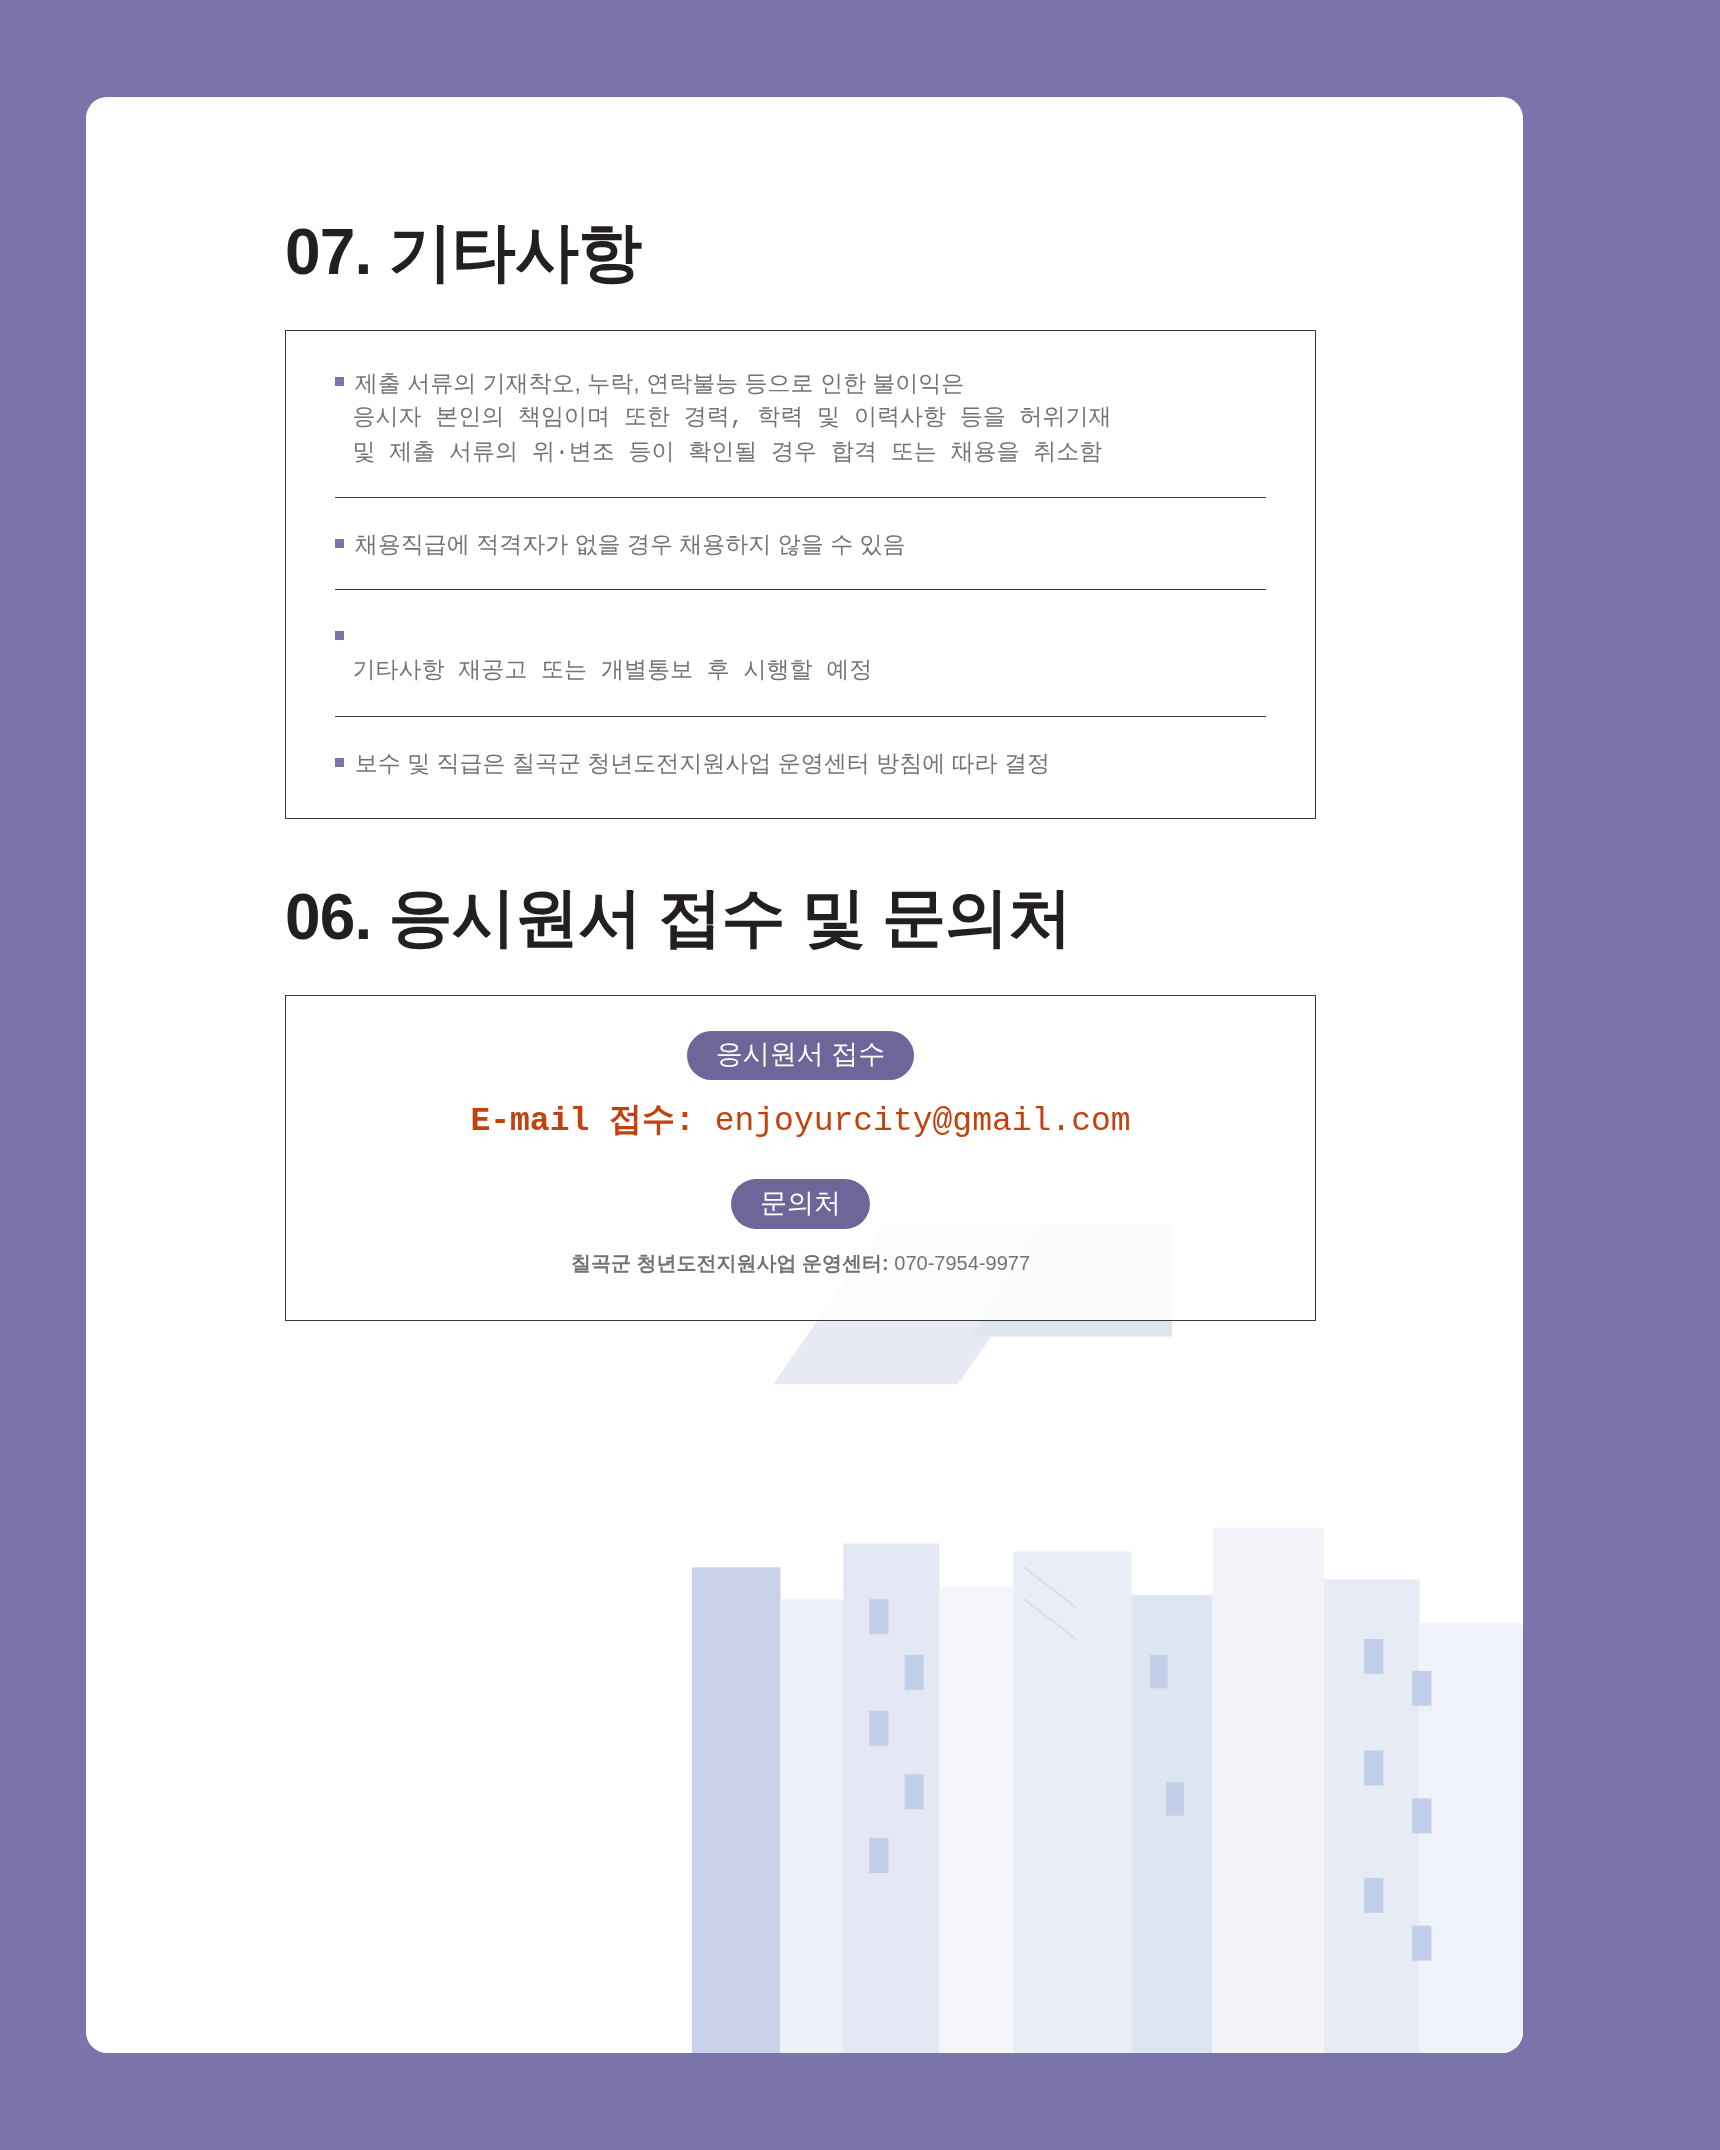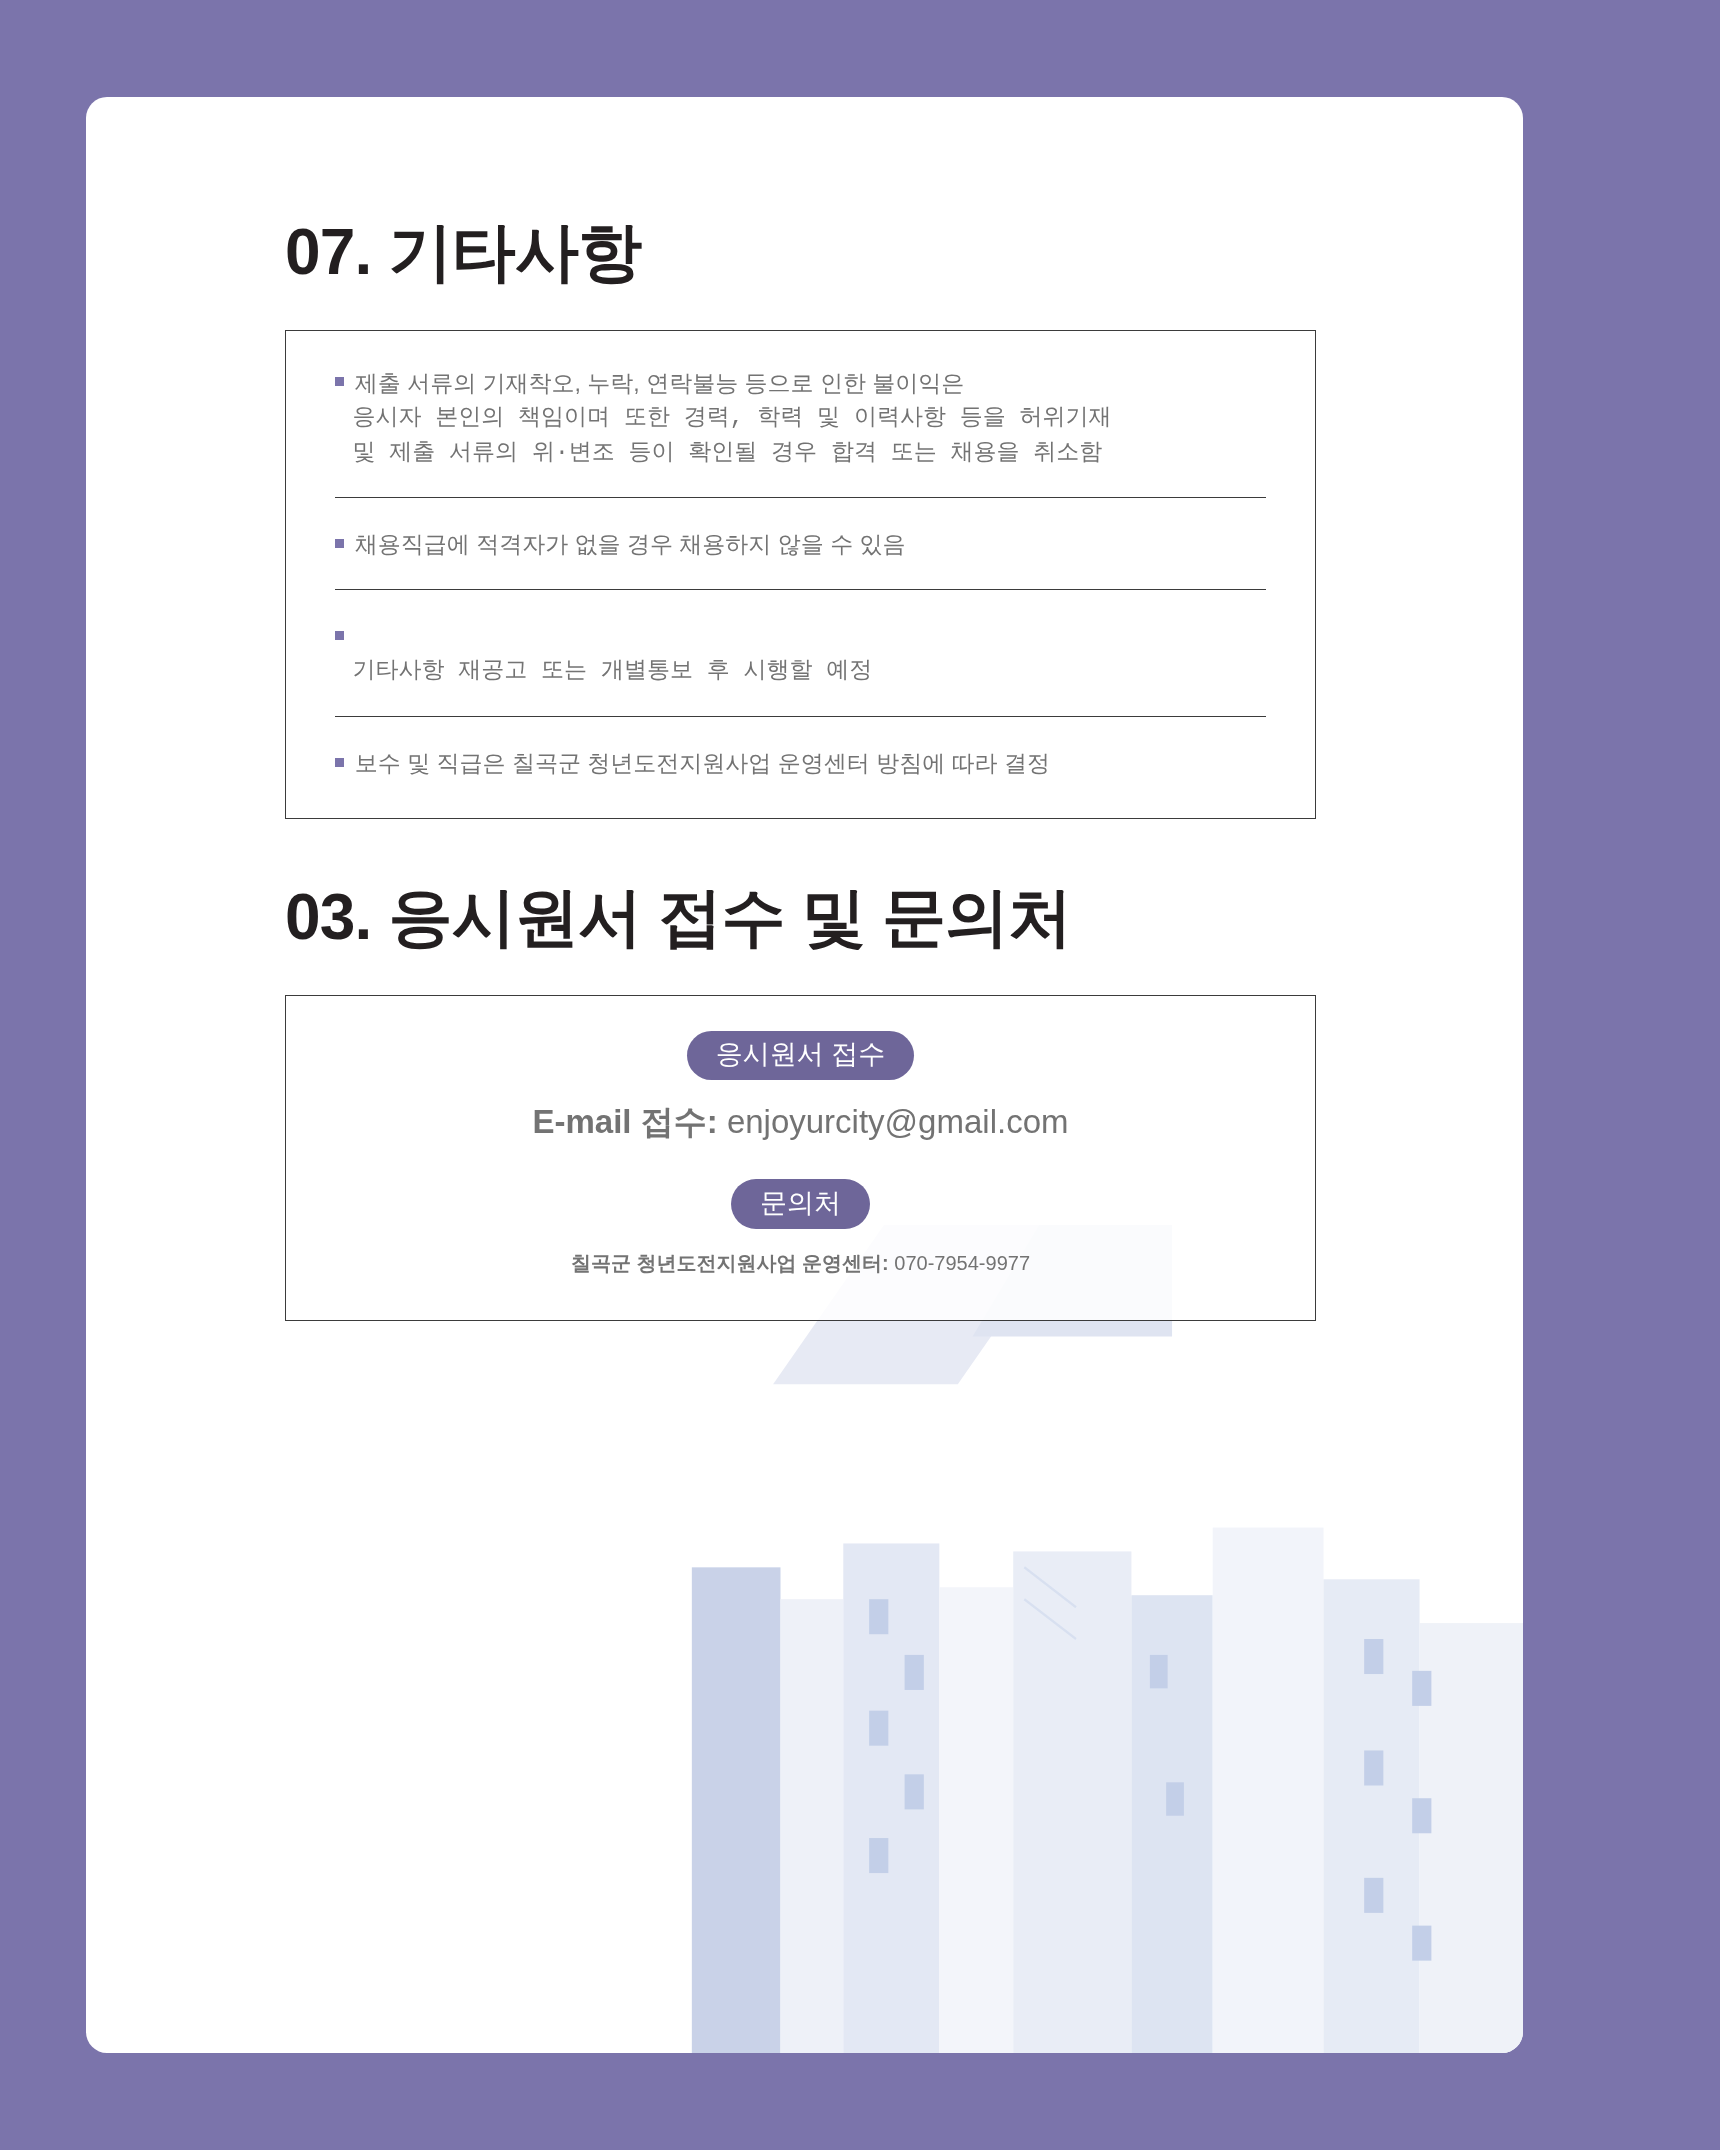--- a/index.html
+++ b/index.html
@@ -101,23 +101,24 @@
     color: #ffffff;
     font-size: 27px;
     font-weight: 400;
     border-radius: 32px;
     padding: 10.4px 29px 12px 29px;
     line-height: 1;
   }
 
   .contact-line {
     font-size: 33px;
-    color: #737373;
+    color: #c2410c;
     margin-top: 21px;
     line-height: 1.3;
+    font-family: Liberation Mono, monospace;
   }
   .contact-line .label { font-weight: 700; }
 
   #contact-pill-2-wrap { margin-top: 35px; }
 
   .contact-line-2 {
     font-size: 20px;
     color: #737373;
     margin-top: 21px;
     font-weight: 700;
@@ -190,21 +191,21 @@
       </div>
 
       <div class="note-group">
         <div class="note-line">
           <span class="bullet"></span><span>보수 및 직급은 칠곡군 청년도전지원사업 운영센터 방침에 따라 결정</span>
         </div>
       </div>
 
     </div>
 
-    <h1 class="section-title" id="section-8-title">03. 응시원서 접수 및 문의처</h1>
+    <h1 class="section-title" id="section-8-title">06. 응시원서 접수 및 문의처</h1>
 
     <div class="box" id="contact-box">
 
       <div>
         <span class="pill">응시원서 접수</span>
       </div>
 
       <div class="contact-line">
         <span class="label">E-mail 접수:</span>
         <span>enjoyurcity@gmail.com</span>

